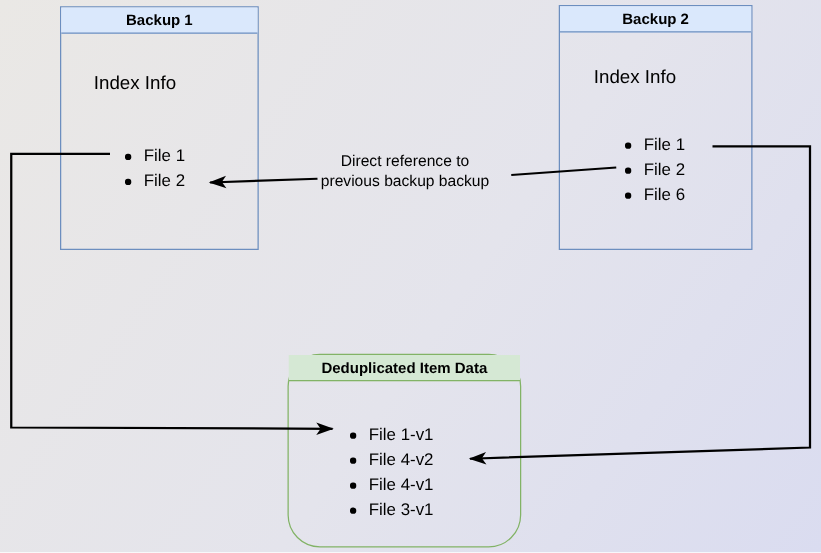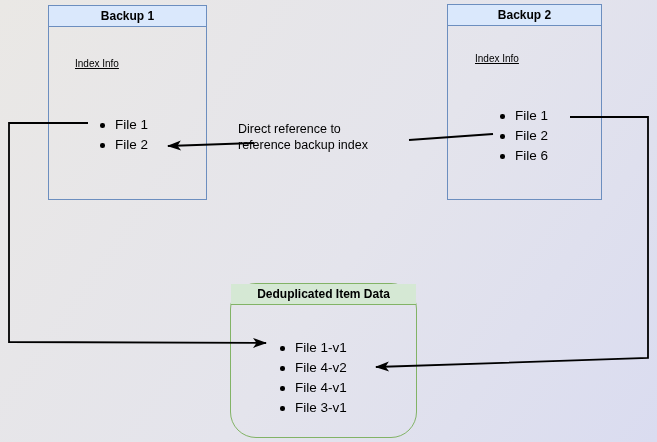--- a/index.html
+++ b/index.html
@@ -31,24 +31,23 @@
     text-align: center;
     font-size: 12px;
     font-weight: bold;
     color: #000;
     border-bottom: 1.5px solid;
   }
   .blue  .box-header { background: #dae8fc; border-color: #6c8ebf; }
   .green .box-header { background: #d5e8d4; border-color: #82b366; }
   .subtitle {
     position: absolute;
-    font-size: 10px;
+    font-size: 15px;
     color: #000;
     white-space: nowrap;
-    text-decoration: underline;
   }
   ul.filelist {
     position: absolute;
     margin: 0;
     padding: 0;
     list-style: none;
   }
   ul.filelist li {
     position: relative;
     height: 20px;
@@ -78,20 +77,21 @@
   svg.arrows polyline, svg.arrows line {
     fill: none;
     stroke: #000;
     stroke-width: 1.8;
   }
   .arrow-label {
     position: absolute;
     left: 238px;
     top: 122px;
     width: 172px;
+    text-align: center;
     font-size: 12.5px;
     line-height: 15.5px;
     color: #000;
   }
 </style>
 </head>
 <body>
 
 <div class="canvas">
 
@@ -161,16 +161,16 @@
     <line x1="493" y1="134" x2="409" y2="140"></line>
     <line x1="254" y1="143" x2="168" y2="146" marker-end="url(#arrowhead)"></line>
 
     <polyline points="88,123 9,123 9,342 266,343" marker-end="url(#arrowhead)"></polyline>
 
     <polyline points="570,117 648,117 648,358 376,367" marker-end="url(#arrowhead)"></polyline>
   </svg>
 
   <div class="arrow-label">
     <div>Direct reference to</div>
-    <div>reference backup index</div>
+    <div>previous backup backup</div>
   </div>
 
 </div>
 
 </body></html>

